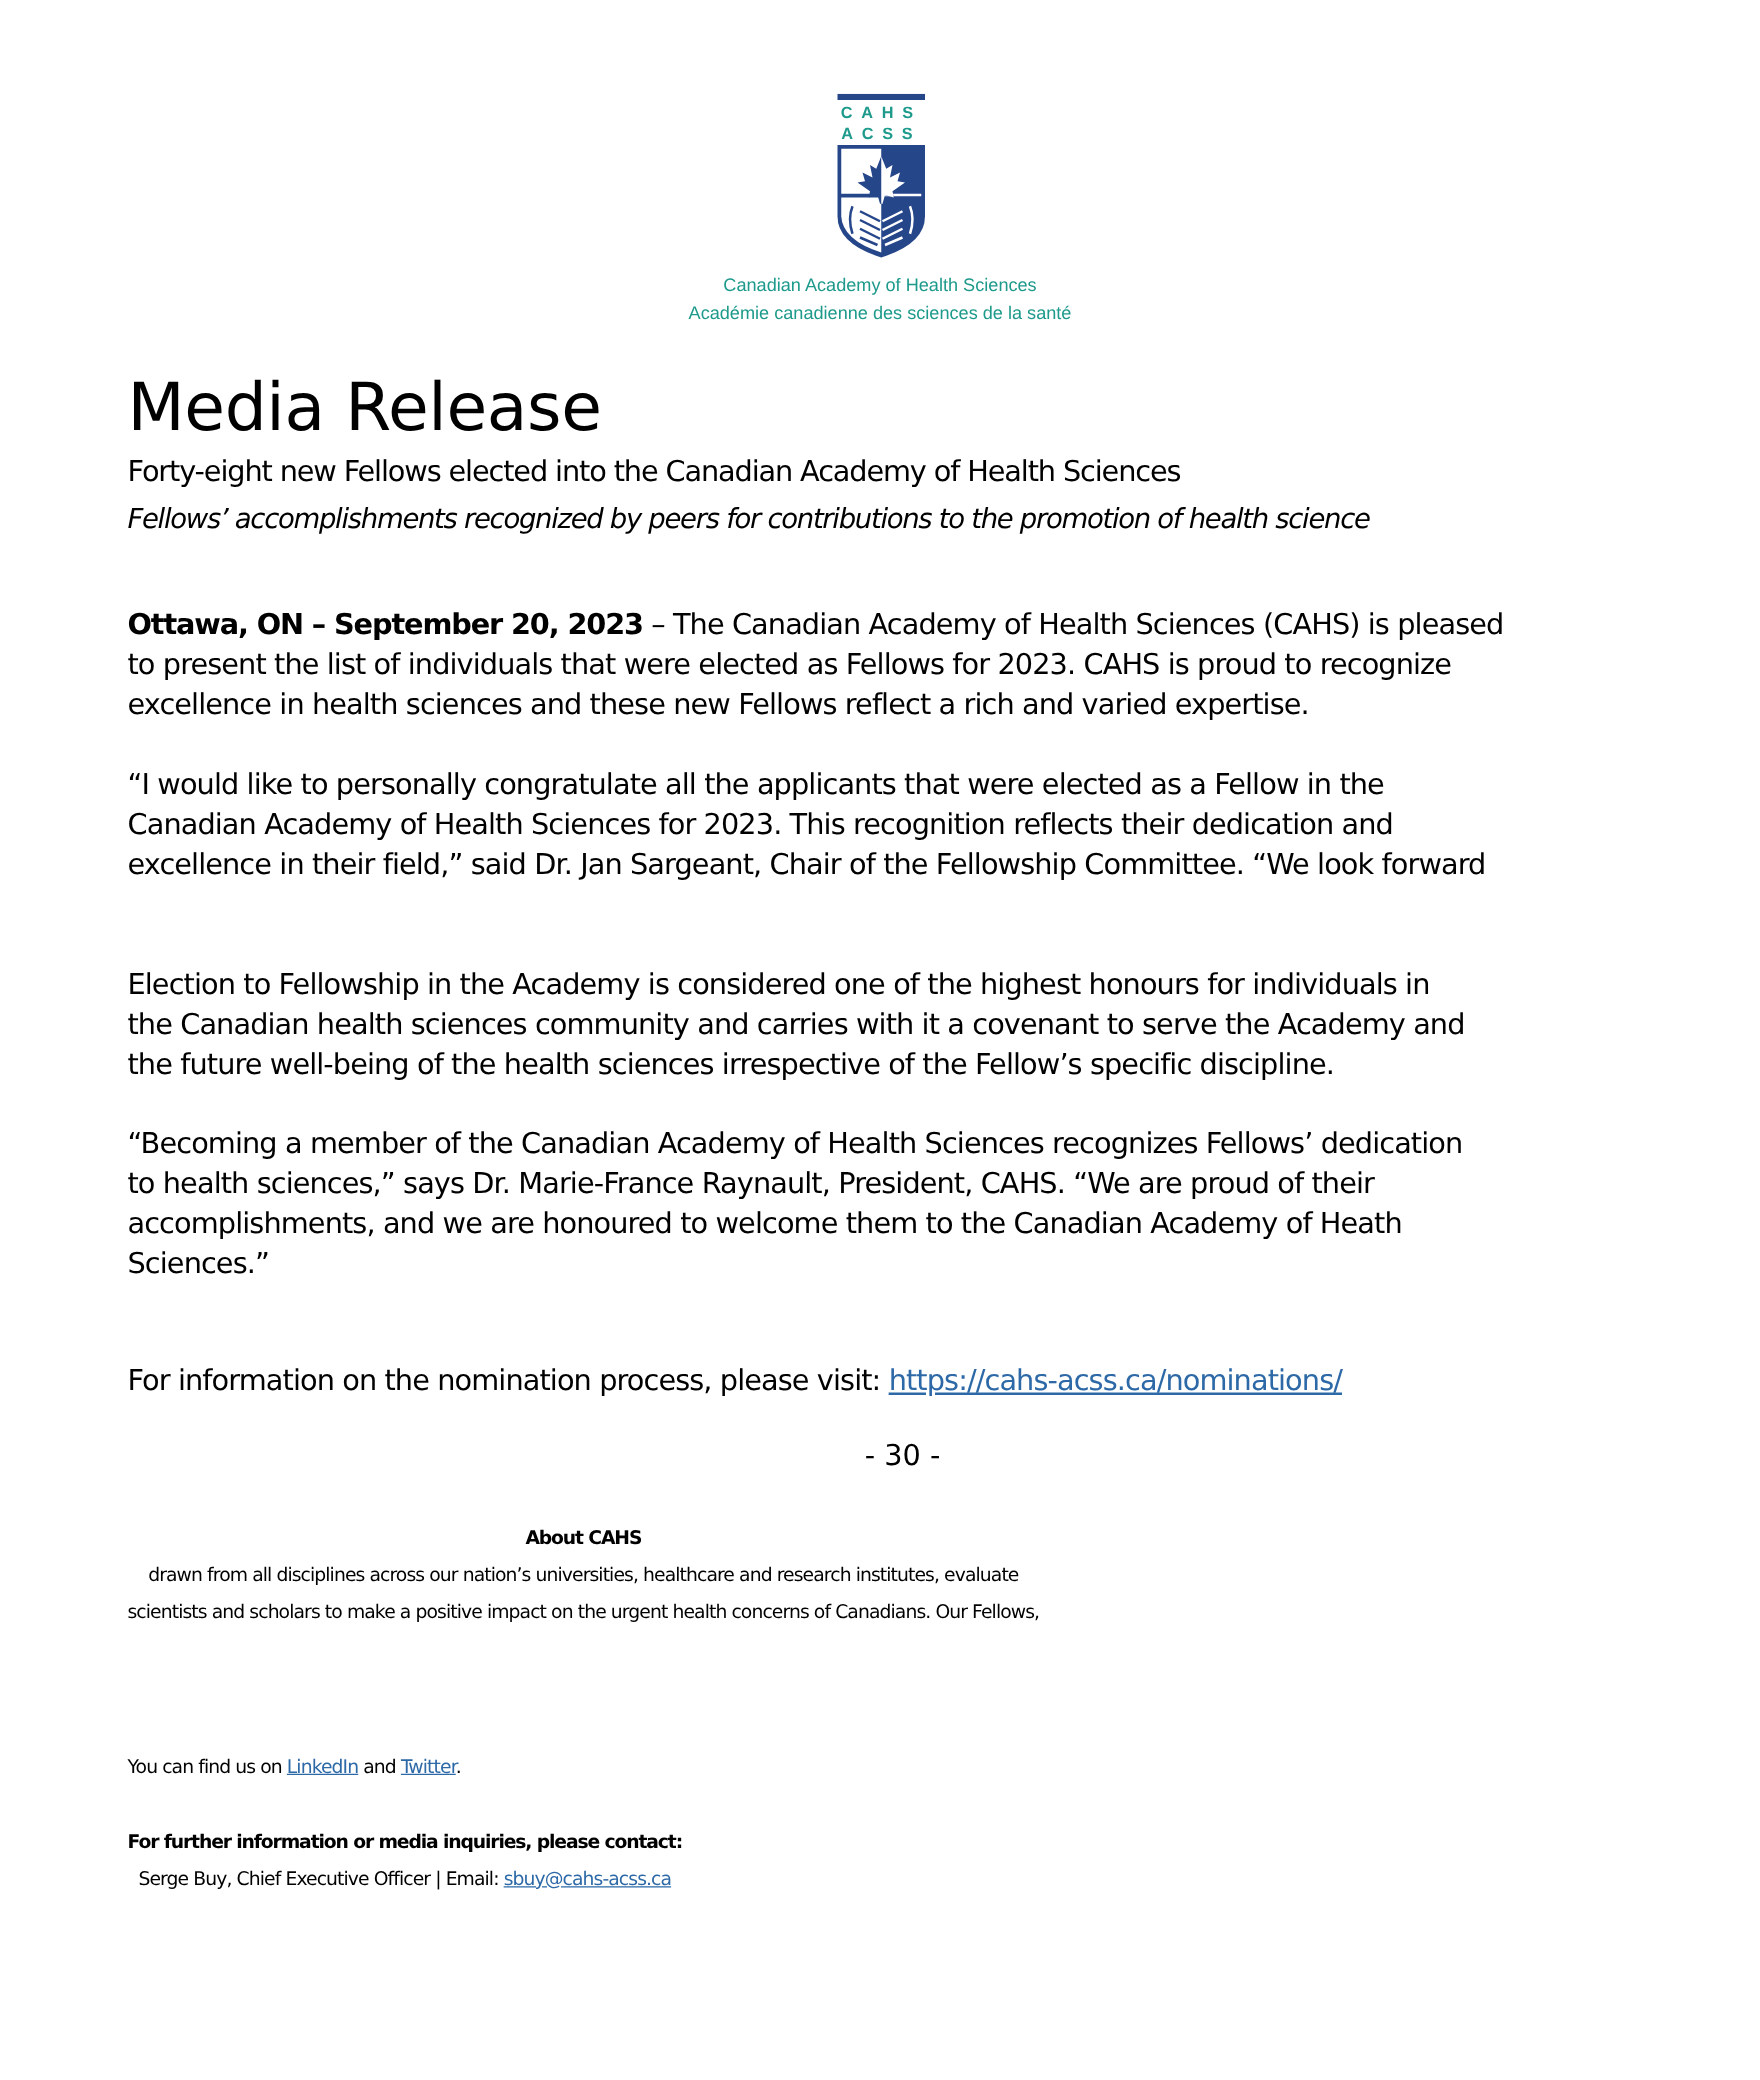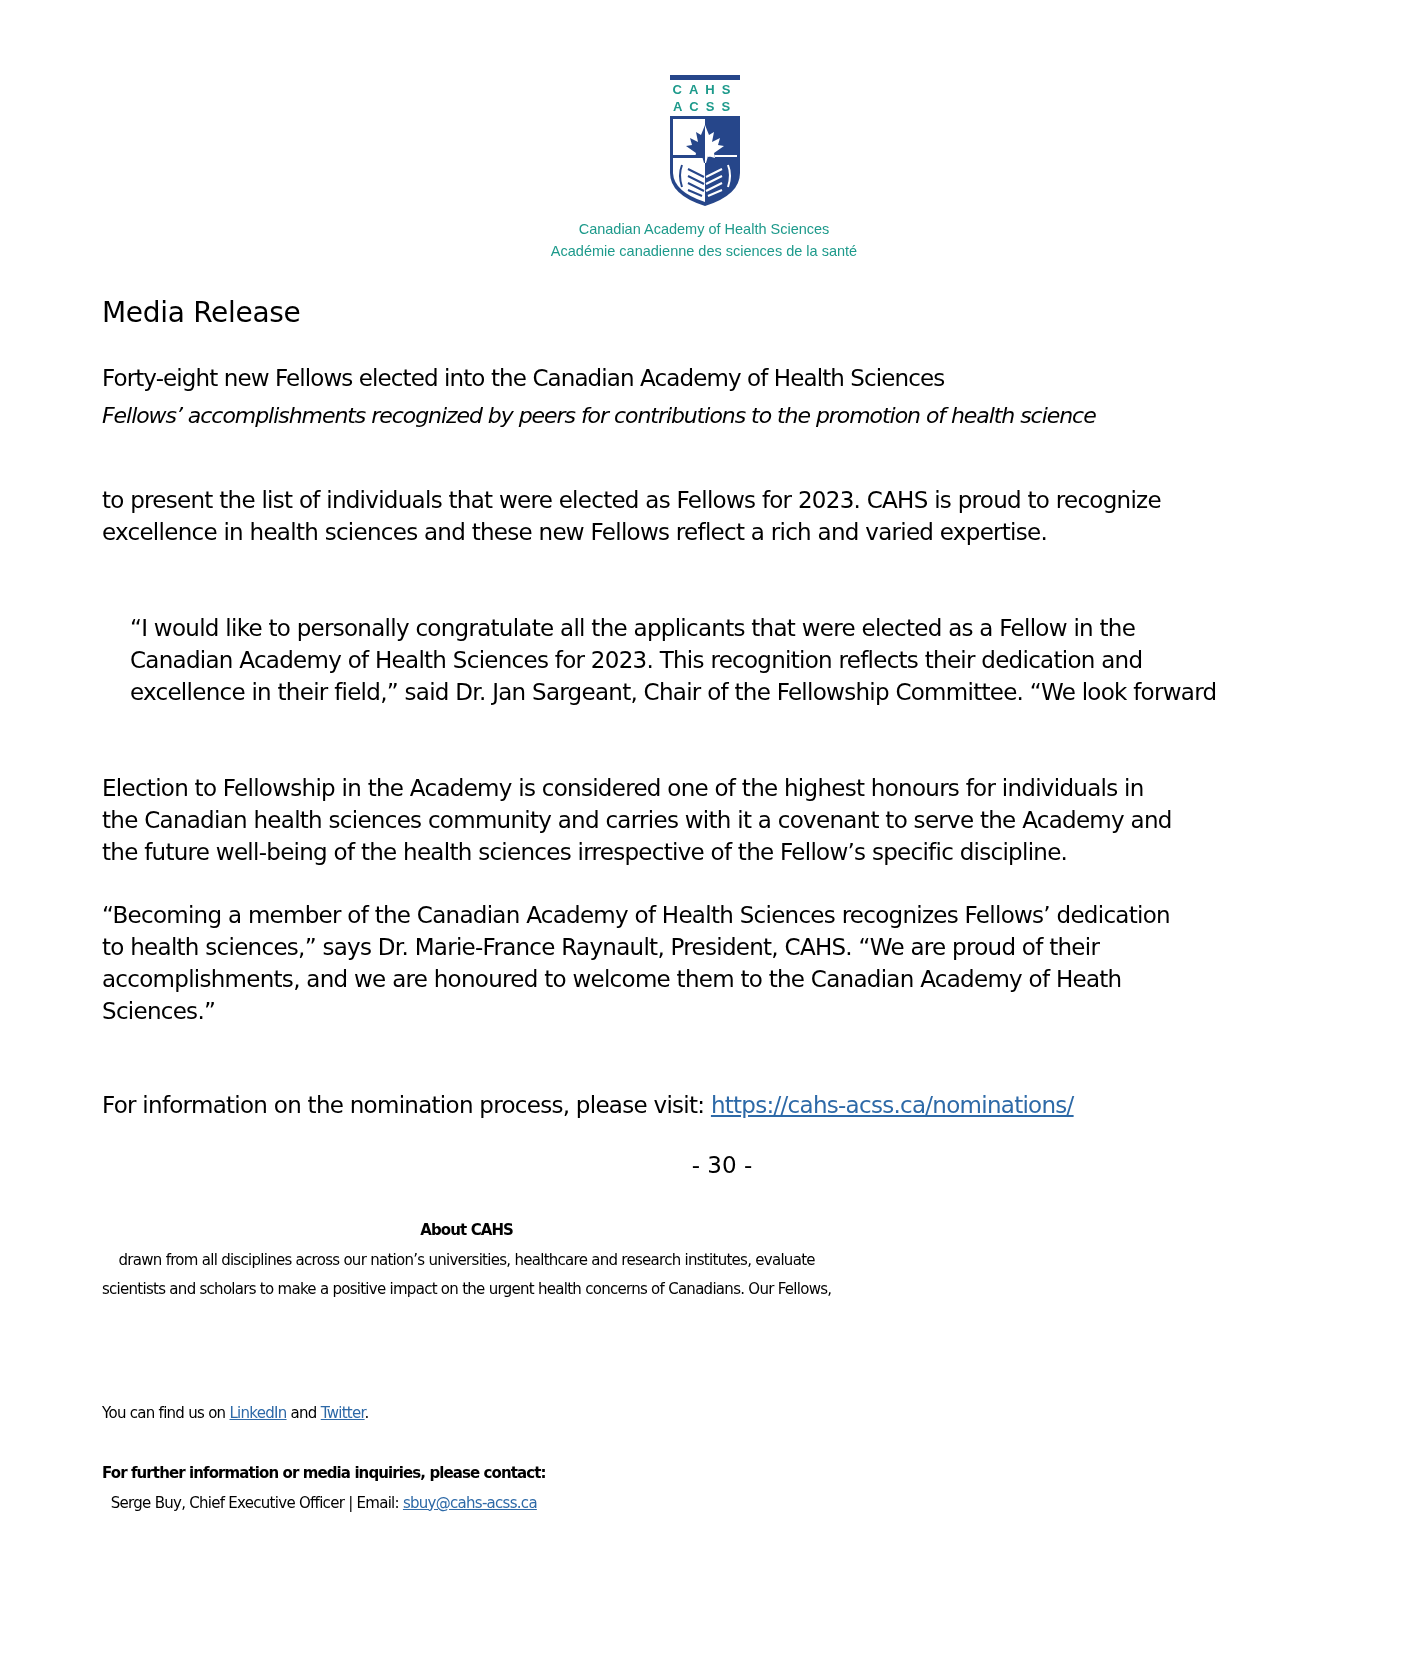--- a/index.html
+++ b/index.html
@@ -2,21 +2,21 @@
 <html><head>
 <meta charset="utf-8">
 <style>
   html, body { margin: 0; padding: 0; background: #ffffff; }
   body { width: 1408px; height: 1664px; position: relative; overflow: hidden;
          font-family: "DejaVu Sans", "Liberation Sans", sans-serif; color: #000; }
   .abs { position: absolute; white-space: nowrap; }
   .logo { position: absolute; left: 668px; top: 75px; width: 74px; height: 132px; }
   .tag { position: absolute; left: 0; width: 1408px; text-align: center;
          color: #1d9a8b; font-family: "Liberation Sans", sans-serif; font-size: 14.5px; }
-  .title { left: 102px; top: 296px; font-size: 28px; font-weight: normal; letter-spacing: -0.3px; }
+  .title { left: 102px; top: 296px; font-size: 53px; font-weight: normal; letter-spacing: -0.3px; }
   .subtitle { left: 102px; top: 365px; font-size: 23px; letter-spacing: -0.9px; }
   .italic-sub { left: 102px; top: 403px; font-size: 22px; font-style: italic; letter-spacing: -1.05px; }
   .para { position: absolute; left: 102px; font-size: 23px; line-height: 32px; letter-spacing: -0.72px; }
   .para .ln { display: block; white-space: nowrap; }
   .b { font-weight: bold; letter-spacing: -0.9px; }
   a.link { color: #2d69a7; text-decoration: underline; }
   .about { position: absolute; left: 102px; font-size: 15px; line-height: 29.7px; letter-spacing: -0.72px; text-align: center; }
   .about .ln { display: block; white-space: nowrap; }
   .center30 { position: absolute; left: 0; width: 1408px; text-align: center; font-size: 23px; top: 1152px; margin-left: 18px; }
 </style>
@@ -45,25 +45,26 @@
   </svg>
 </div>
 <div class="tag" style="top:221px;">Canadian Academy of Health Sciences</div>
 <div class="tag" style="top:243px;">Académie canadienne des sciences de la santé</div>
 
 <div class="abs title">Media Release</div>
 <div class="abs subtitle">Forty-eight new Fellows elected into the Canadian Academy of Health Sciences</div>
 <div class="abs italic-sub">Fellows’ accomplishments recognized by peers for contributions to the promotion of health science</div>
 
 <div class="para" style="top:484px;">
+  <span class="ln"><span class="b">Ottawa, ON –  September 20, 2023</span><span> – The Canadian Academy of Health Sciences (CAHS) is pleased</span></span>
   <span class="ln">to present the list of individuals that were elected as Fellows for 2023. CAHS is proud to recognize</span>
   <span class="ln">excellence in health sciences and these new Fellows reflect a rich and varied expertise.</span>
 </div>
 
-<div class="para" style="top:612px;margin-left:28px;">
+<div class="para" style="top:612px;">
   <span class="ln">“I would like to personally congratulate all the applicants that were elected as a Fellow in the</span>
   <span class="ln">Canadian Academy of Health Sciences for 2023. This recognition reflects their dedication and</span>
   <span class="ln">excellence in their field,” said Dr. Jan Sargeant, Chair of the Fellowship Committee. “We look forward</span>
 </div>
 
 <div class="para" style="top:772px;">
   <span class="ln">Election to Fellowship in the Academy is considered one of the highest honours for individuals in</span>
   <span class="ln">the Canadian health sciences community and carries with it a covenant to serve the Academy and</span>
   <span class="ln">the future well-being of the health sciences irrespective of the Fellow’s specific discipline.</span>
 </div>

